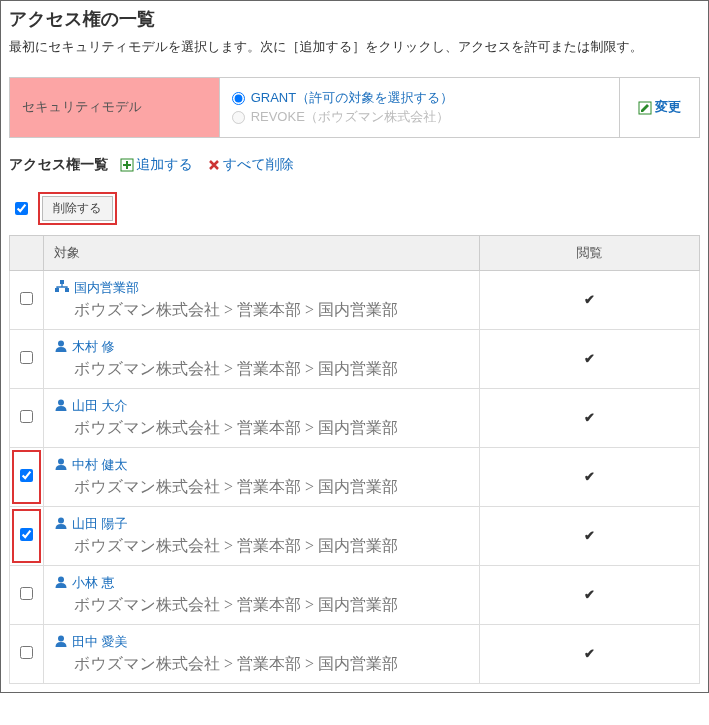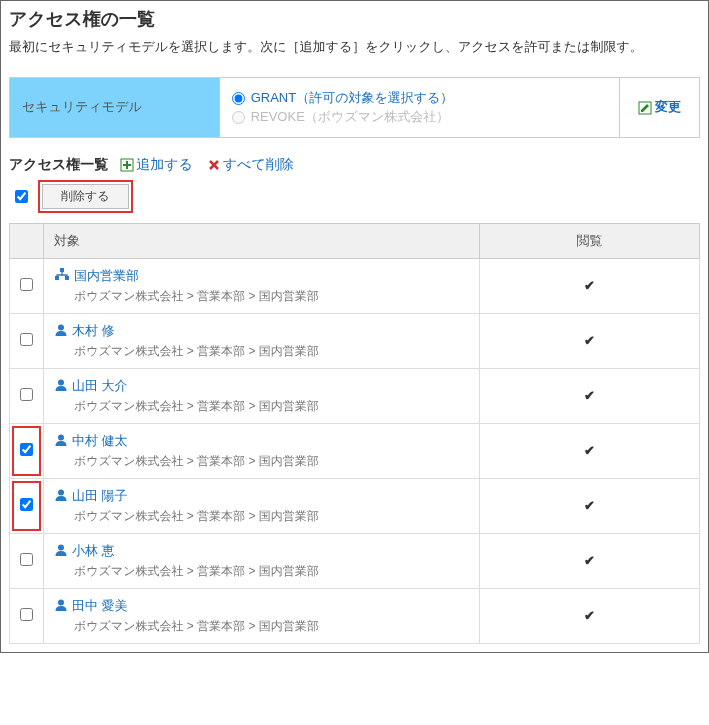--- a/index.html
+++ b/index.html
@@ -6,48 +6,48 @@
 body { font-family: "Hiragino Sans", "Meiryo", sans-serif; font-size: 13px; color: #333; background: #fff; width: 709px; border: 1px solid #666; }
 .container { padding: 6px 8px 8px; }
 h1 { font-size: 18px; font-weight: bold; margin-bottom: 6px; }
 .intro1 { margin-bottom: 2px; }
 .intro1 .portal-icon { display: inline-block; width: 14px; height: 12px; vertical-align: middle; position: relative; background: #999; margin-right: 2px; opacity: .6; }
 .intro1 .portal-name { font-weight: bold; }
 .intro2 { margin-bottom: 20px; line-height: 1.5; }
 
 .model-box { border: 1px solid #ccc; border-collapse: collapse; width: 100%; margin-bottom: 18px; }
 .model-box td { border: 1px solid #ccc; padding: 10px 12px; vertical-align: middle; }
-.model-box .label-cell { background: #7dd3fc; width: 210px; color: #555; }
+.model-box .label-cell { background: #fca5a5; width: 210px; color: #555; }
 .model-box .radio-cell { background: #fff; }
 .model-box .radio-row { display: block; line-height: 1.5; }
 .model-box .radio-row.grant label { color: #1a6ebd; }
 .model-box .radio-row.revoke label { color: #bbb; }
 .model-box .radio-row input { vertical-align: middle; margin-right: 2px; }
 .model-box .change-cell { width: 80px; text-align: center; }
 .model-box a.change-link { color: #1a6ebd; text-decoration: none; font-weight: bold; }
 .edit-icon { display: inline-block; width: 14px; height: 14px; vertical-align: middle; margin-right: 3px; }
 
-.list-toolbar { margin-bottom: 6px; font-size: 14px; }
+.list-toolbar { margin-bottom: 18px; font-size: 14px; }
 .list-toolbar strong { font-weight: bold; margin-right: 8px; }
 .list-toolbar a { color: #1a6ebd; text-decoration: none; margin-right: 10px; }
 .add-icon, .del-all-icon { display: inline-block; width: 14px; height: 14px; vertical-align: middle; margin-right: 2px; }
 
 .bulk-row { display: flex; align-items: center; gap: 10px; margin-bottom: 10px; }
 .bulk-row input[type=checkbox] { margin-left: 6px; }
 .delete-hl { border: 2px solid #d33; padding: 2px; display: inline-block; }
-.delete-btn { background: #f3f3f3; border: 1px solid #bbb; padding: 3px 18px; font-size: 12px; cursor: pointer; color: #444; }
+.delete-btn { background: #f3f3f3; border: 1px solid #bbb; padding: 3px 10px; font-size: 12px; cursor: pointer; color: #444; }
 
 table.list { width: 100%; border-collapse: collapse; }
 table.list th { background: #f0f0f0; border: 1px solid #ccc; padding: 8px 10px; font-weight: normal; color: #555; text-align: left; }
 table.list th.view-col { text-align: center; width: 220px; }
 table.list td { border: 1px solid #ddd; padding: 8px 10px; vertical-align: middle; }
 table.list td.cb { width: 30px; text-align: center; }
 table.list td.view { text-align: center; font-weight: bold; }
 .row-name a { color: #1a6ebd; text-decoration: none; font-size: 13px; }
-.row-path { color: #777; font-size: 12px; margin-top: 3px; padding-left: 20px; }
+.row-path { color: #777; font-size: 16px; margin-top: 3px; padding-left: 20px; font-family: Liberation Serif, serif; }
 .org-icon, .user-icon { display: inline-block; vertical-align: middle; margin-right: 4px; }
 .hl { position: relative; }
 .hl::after { content: ""; position: absolute; left: 2px; top: 2px; right: 2px; bottom: 2px; border: 2px solid #d33; pointer-events: none; }
 </style>
 </head>
 <body>
 
 <div class="container">
   <h1>アクセス権の一覧</h1>
 

